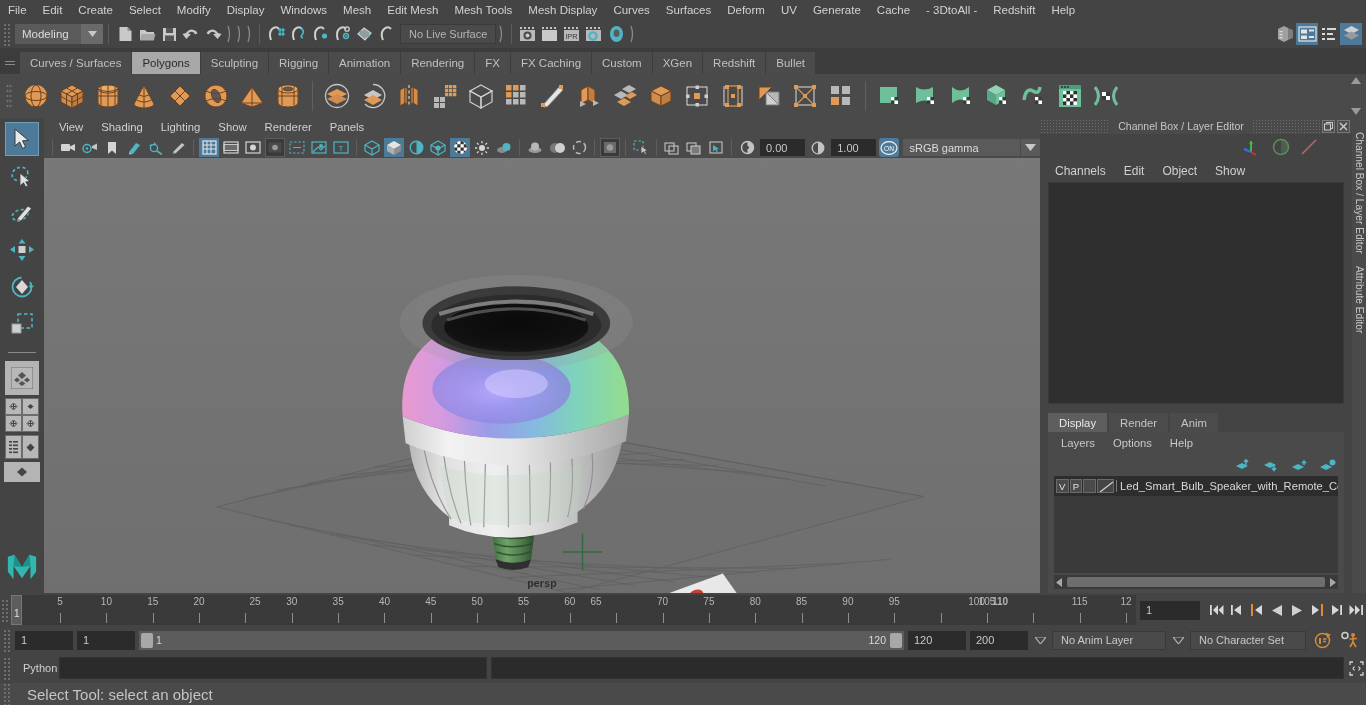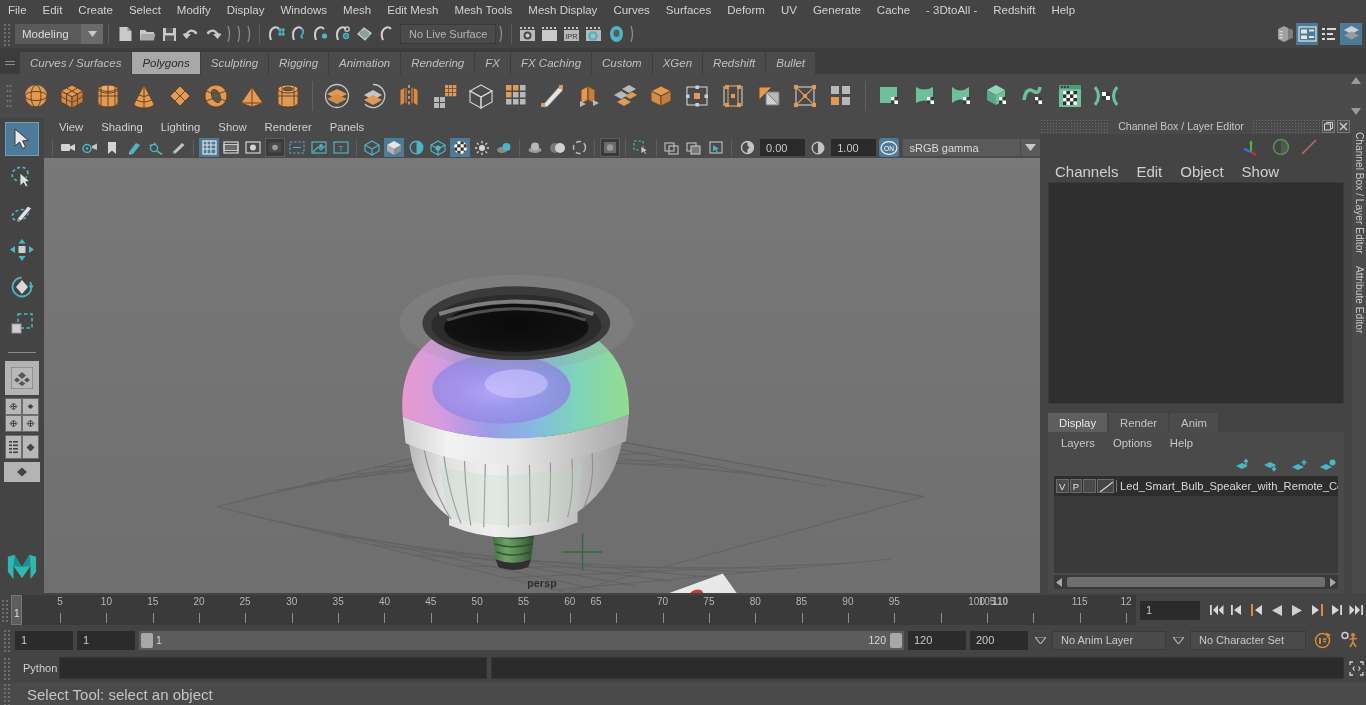--- a/index.html
+++ b/index.html
@@ -27,21 +27,21 @@
   .modesel .arw { position:absolute; right:0; top:0; width:22px; height:20px; background:#6a6a6a;
      display:flex; align-items:center; justify-content:center; }
   .tsep { width:1px; height:20px; background:#5c5c5c; margin:0 5px; flex:0 0 1px;}
   .tbtn { width:22px; height:22px; display:flex; align-items:center; justify-content:center; flex:0 0 22px;}
   .tbtn.on { background:#4d7a99; }
   .curve-sep { width:10px; height:22px; flex:0 0 10px; display:flex; align-items:center; justify-content:center; }
   .livesurf { height:20px; background:#4a4a4a; border:1px solid #3a3a3a; color:#b4b4b4;
      display:flex; align-items:center; padding:0 8px; font-size:11px; margin-left:3px;}
 
   
-  .shelfbar { height:26px; background:#3c3c3c; display:flex; align-items:flex-end; flex:0 0 26px;font-style:italic; }
+  .shelfbar { height:26px; background:#3c3c3c; display:flex; align-items:flex-end; flex:0 0 26px; }
   .shelf-handle { width:20px; height:26px; display:flex; align-items:center; justify-content:center; }
   .shelf-handle .ln { width:10px; height:1px; background:#8a8a8a; box-shadow:0 3px 0 #8a8a8a; }
   .stab { height:22px; padding:0 10px; display:flex; align-items:center; font-size:11.5px;
      color:#c0c0c0; background:#4b4b4b; border-right:1px solid #3c3c3c; white-space:nowrap; }
   .stab.active { background:#a8a8a8; color:#2b2b2b; }
 
   
   .shelficons { height:44px; background:#4a4a4a; display:flex; align-items:center; flex:0 0 44px; position:relative; }
   .shelf-grip { width:18px; height:44px; display:flex; align-items:center; justify-content:center; }
   .sicon { width:34px; height:34px; margin:0 1px; display:flex; align-items:center; justify-content:center; flex:0 0 34px; }
@@ -84,21 +84,21 @@
   
   .rightpanel { width:312px; background:#444444; display:flex; flex-direction:column; flex:0 0 312px;}
   .cbtitle { height:16px; display:flex; align-items:center; background:#4a4a4a; font-size:10.5px; color:#c6c6c6;}
   .dots { flex:1 1 auto; height:16px; background-image:radial-gradient(circle,#6e6e6e .8px,transparent .9px);
      background-size:3px 3px; background-position:0 7px; }
   .cbtitle .t { padding:0 8px; white-space:nowrap; }
   .winbtn { width:13px; height:13px; border:1px solid #777; background:#4f4f4f; margin-right:2px;
      display:flex; align-items:center; justify-content:center; font-size:9px; color:#d0d0d0;}
   .cbmanip { height:26px; display:flex; align-items:center; justify-content:flex-end; padding-right:34px; gap:10px;}
   .cbmenu { height:22px; display:flex; align-items:center; padding-left:6px;}
-  .cbmenu .mi { padding:0 9px; font-size:15px; color:#d0d0d0;}
+  .cbmenu .mi { padding:0 9px; font-size:12px; color:#d0d0d0;}
   .cbbody { height:222px; margin:0 8px 0 8px; background:#2f2f2f; border:1px solid #3a3a3a;}
   .leTabs { display:flex; align-items:flex-end; height:22px; margin:6px 0 0 8px;}
   .leTab { height:19px; padding:0 11px; display:flex; align-items:center; font-size:11.3px;
      background:#4b4b4b; color:#c4c4c4; margin-right:2px;}
   .leTab.active { background:#5e5e5e; color:#e8e8e8;}
   .leBody { margin:0 8px; background:#4a4a4a; flex:1 1 auto; display:flex; flex-direction:column; min-height:0;}
   .leMenu { height:22px; display:flex; align-items:center; padding-left:4px;}
   .leMenu .mi { padding:0 9px; font-size:11.3px;}
   .leBtns { height:22px; display:flex; align-items:center; justify-content:flex-end; padding-right:8px; gap:11px;}
   .leList { margin:0 6px 0 6px; background:#3a3a3a; flex:1 1 auto; min-height:0;}
@@ -1456,21 +1456,21 @@
       </div>
     <div class="tick" style="left: 49.0756px;"></div>
         <div class="tlab" style="left: 49.0756px;">5</div>
         <div class="tick" style="left: 95.4202px;"></div>
         <div class="tlab" style="left: 95.4202px;">10</div>
         <div class="tick" style="left: 141.765px;"></div>
         <div class="tlab" style="left: 141.765px;">15</div>
         <div class="tick" style="left: 188.109px;"></div>
         <div class="tlab" style="left: 188.109px;">20</div>
         <div class="tick" style="left: 234.454px;"></div>
-        <div class="tlab" style="left: 234px; text-align: center;">25</div>
+        <div class="tlab" style="left: 244px; text-align: center;">25</div>
         <div class="tick" style="left: 280.798px;"></div>
         <div class="tlab" style="left: 280.798px;">30</div>
         <div class="tick" style="left: 327.143px;"></div>
         <div class="tlab" style="left: 327.143px;">35</div>
         <div class="tick" style="left: 373.487px;"></div>
         <div class="tlab" style="left: 373.487px;">40</div>
         <div class="tick" style="left: 419.832px;"></div>
         <div class="tlab" style="left: 419.832px;">45</div>
         <div class="tick" style="left: 466.176px;"></div>
         <div class="tlab" style="left: 466.176px;">50</div>

